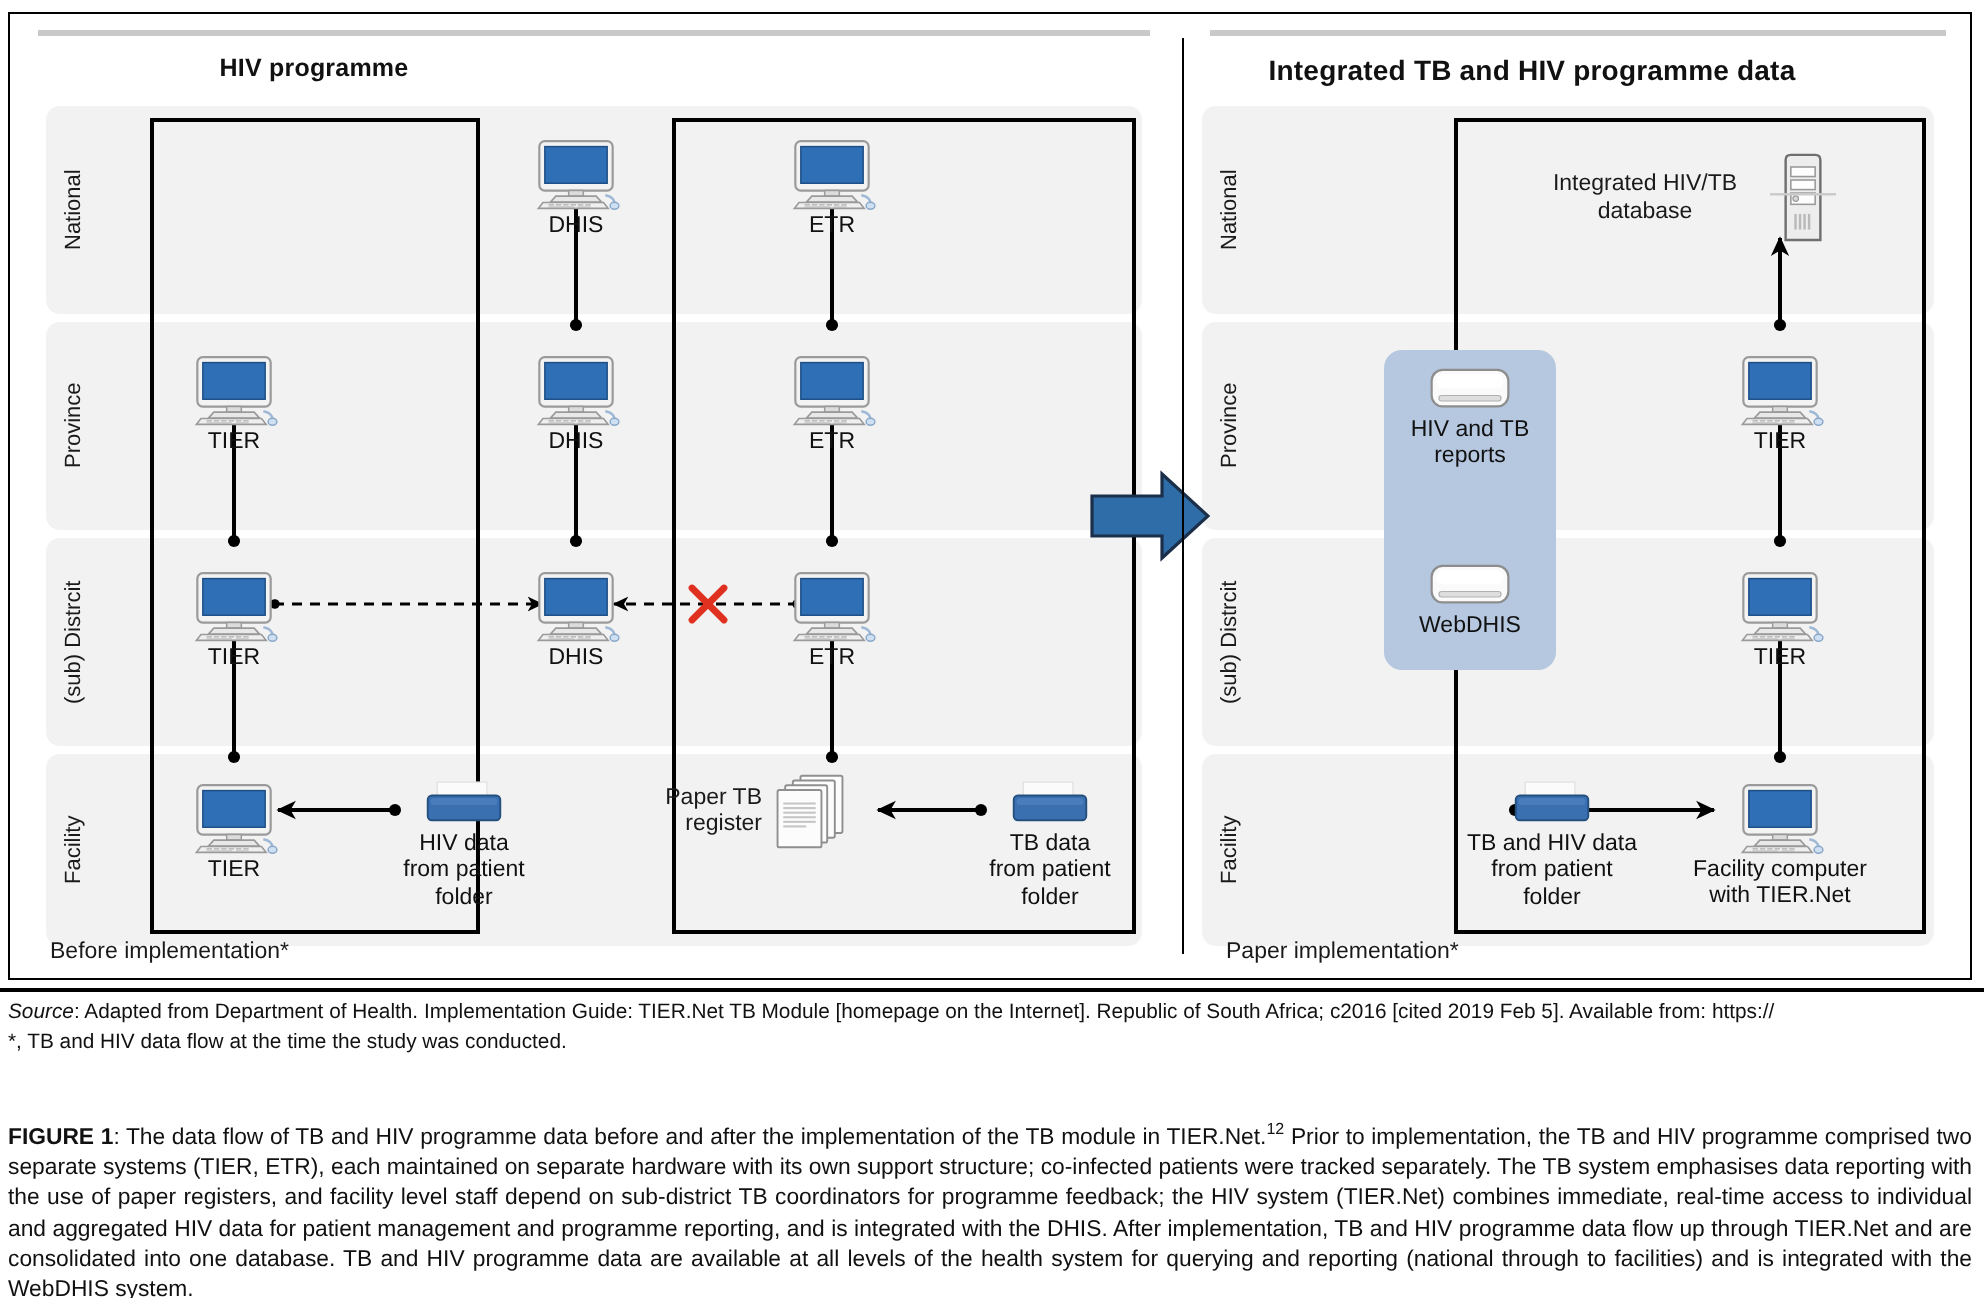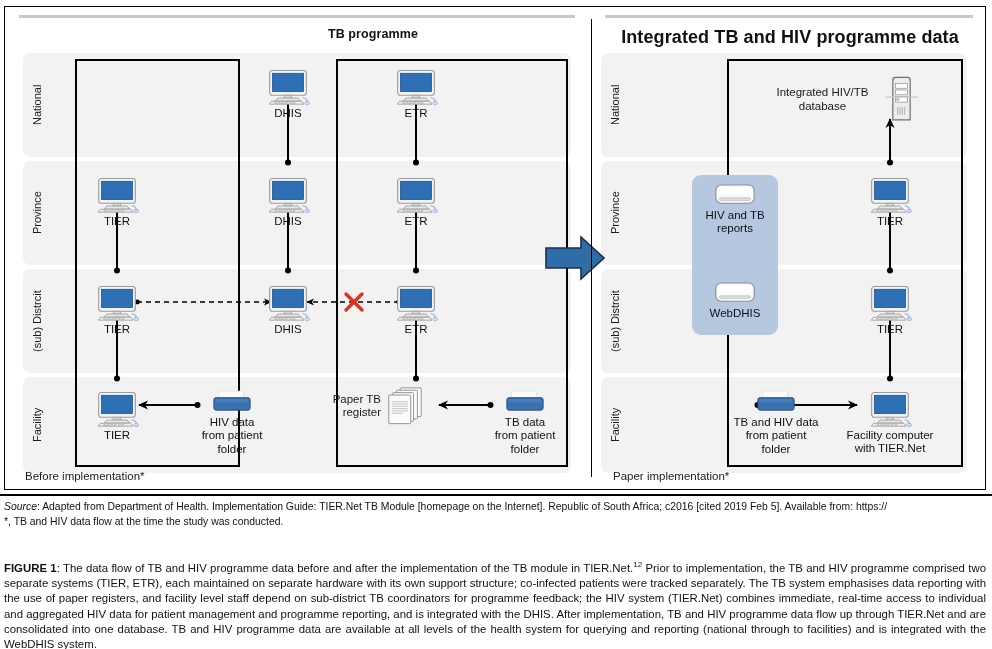--- a/index.html
+++ b/index.html
@@ -22,21 +22,21 @@
   #panel-before{left:14px;top:12px;width:556px;height:458px;}
   #panel-after{left:586px;top:12px;width:382px;height:458px;
                border-left:1.5px solid #000;}
 
   .panel-title{
     position:absolute;text-align:center;font-weight:bold;font-size:12.5px;
     letter-spacing:.1px;top:20px;color:#111;
   }
   #title-hiv{left:46px;width:212px;}
   #title-tb{left:262px;width:212px;}
-  #title-integrated{left:600px;width:370px;font-size:18px;}
+  #title-integrated{left:576px;width:370px;font-size:14px;}
 
   
   .row-band{
     position:absolute;left:18px;width:548px;
     background:#f2f2f2;border-radius:7px;
   }
   .row-band.right{left:596px;width:366px;}
   #band-national{top:46px;height:104px;}
   #band-province{top:154px;height:104px;}
   #band-district{top:262px;height:104px;}
@@ -181,21 +181,21 @@
   </defs>
 </svg>
 
 <div id="figure-frame">
 
   <div class="panel-toprule" style="left:14px;top:8px;width:556px;"></div>
   <div class="panel-toprule" style="left:600px;top:8px;width:368px;"></div>
 
   <div class="panel" id="panel-before"></div>
 
-  <div class="panel-title" id="title-tb">TB programme</div>
+  <div class="panel-title" id="title-hiv">HIV programme</div>
   <div class="panel-title" id="title-integrated">Integrated TB and HIV programme data</div>
 
   <div class="row-band" id="band-national"></div>
   <div class="row-band" id="band-province"></div>
   <div class="row-band" id="band-district"></div>
   <div class="row-band" id="band-facility"></div>
 
   <div class="row-band right" style="top:46px;height:104px;"></div>
   <div class="row-band right" style="top:154px;height:104px;"></div>
   <div class="row-band right" style="top:262px;height:104px;"></div>

